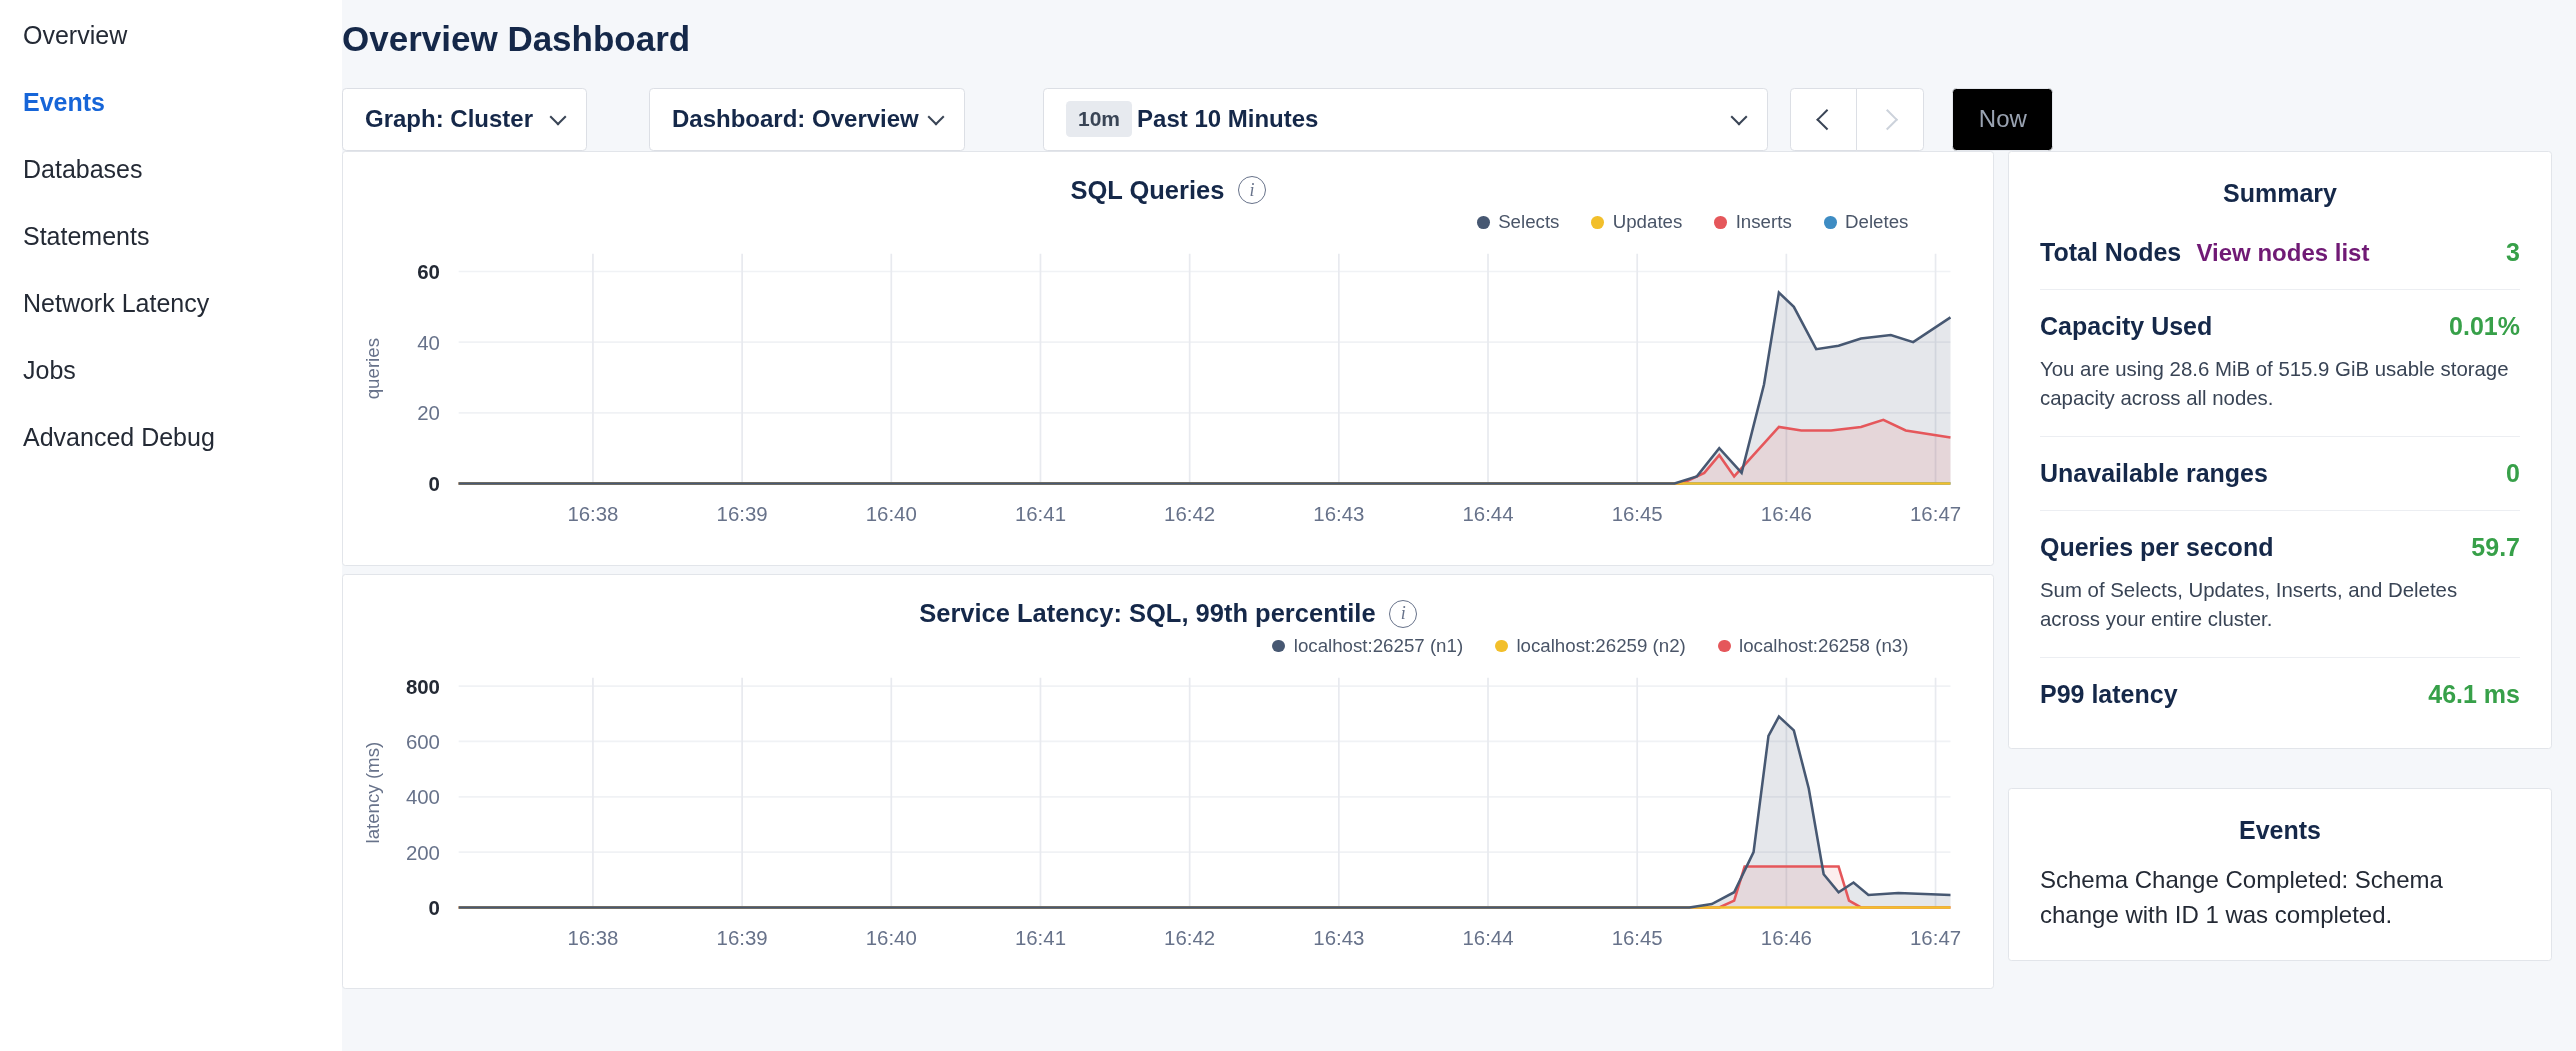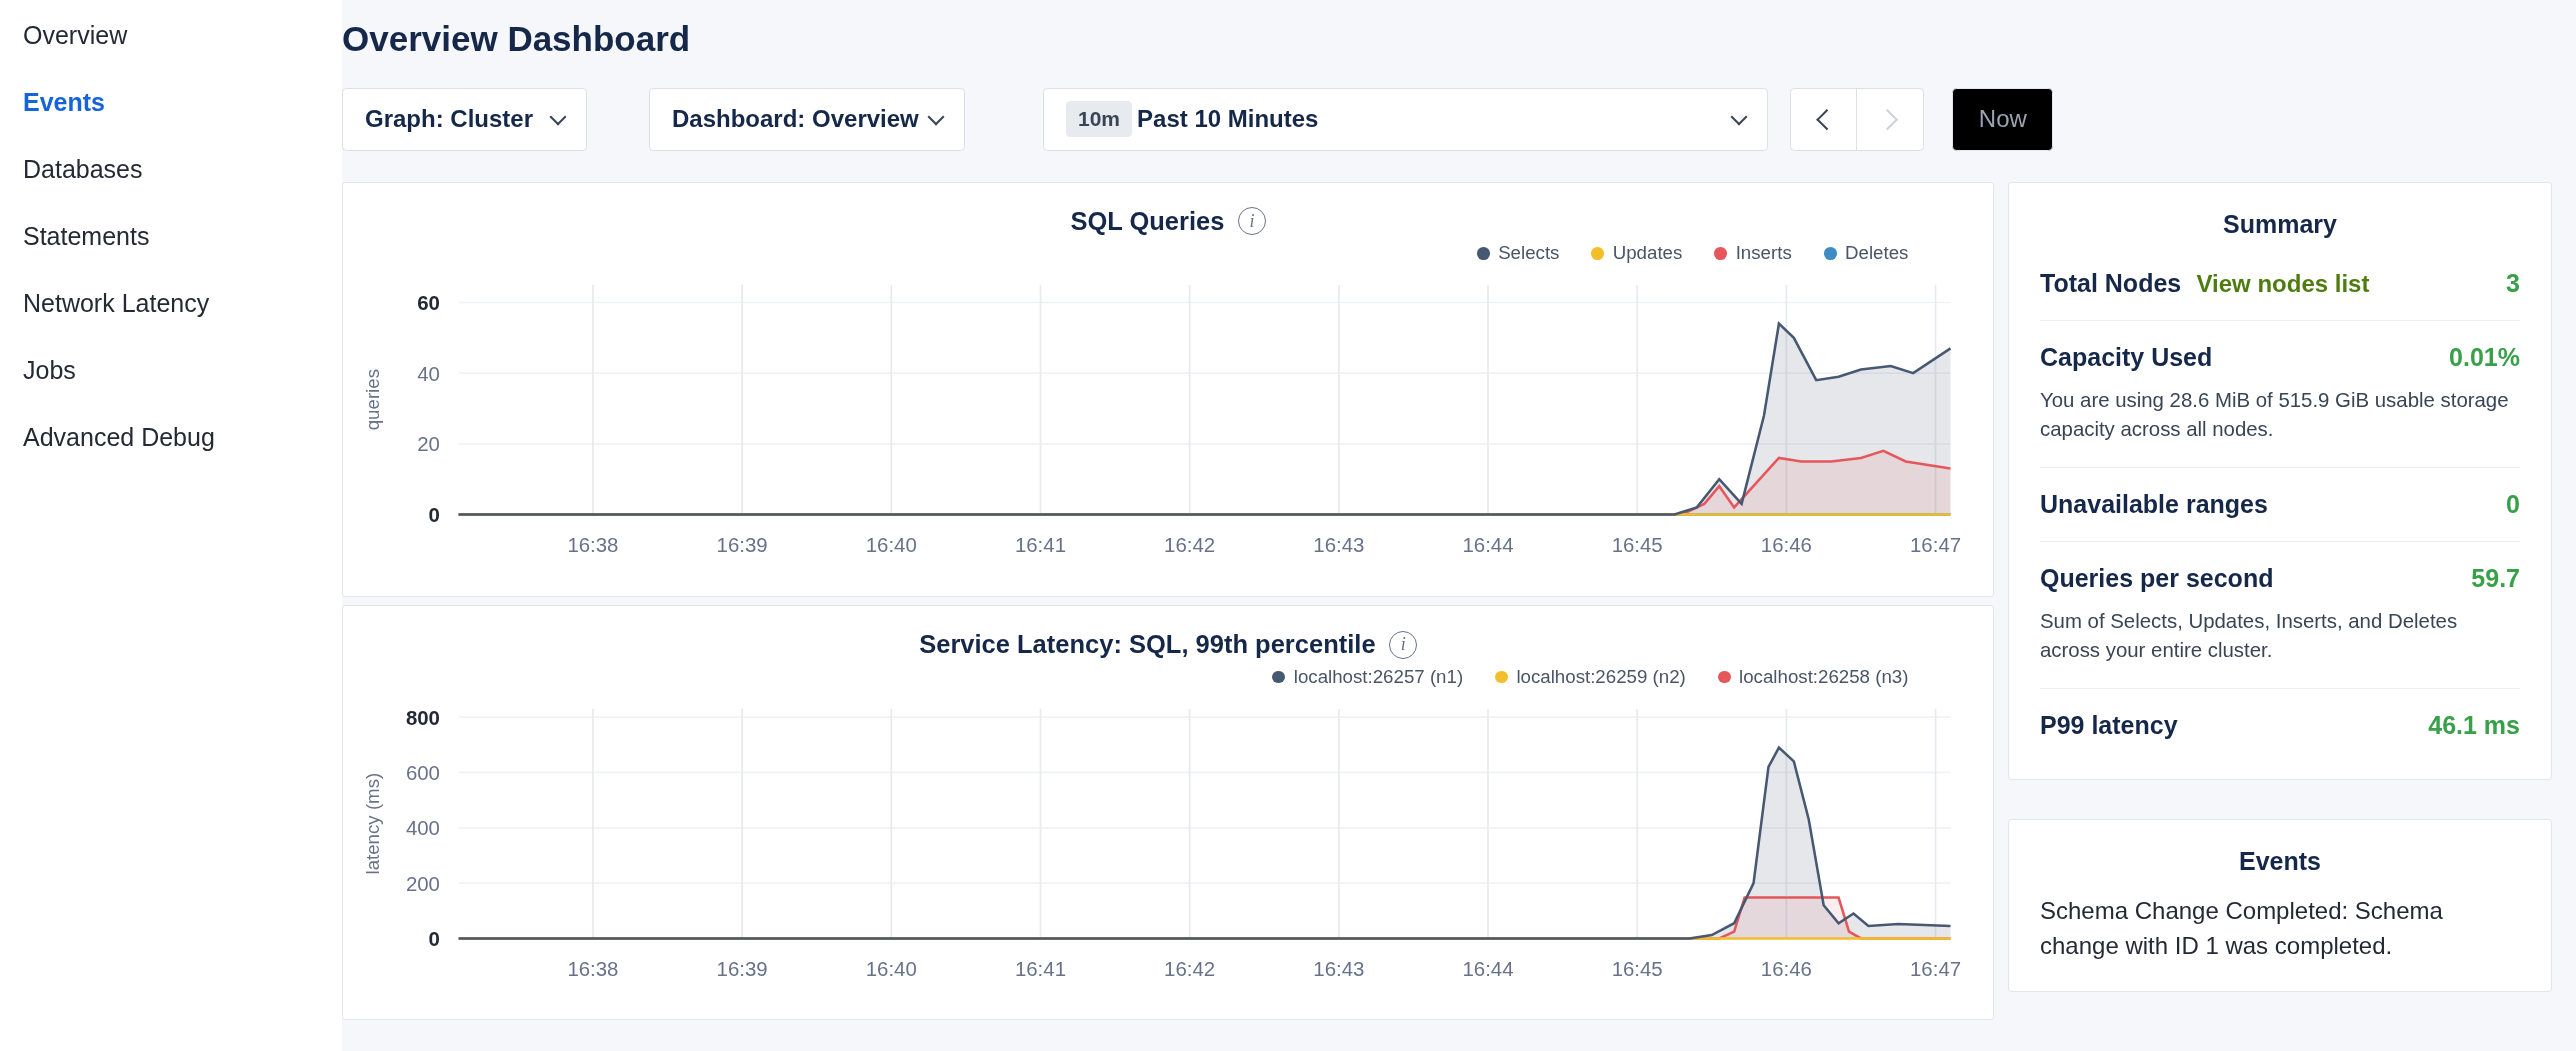--- a/index.html
+++ b/index.html
@@ -59,21 +59,21 @@
   }
   .nav-btn.prev { border-radius: 4.3px 0 0 4.3px; }
   .nav-btn.next { border-radius: 0 4.3px 4.3px 0; margin-left: -1.7px; cursor: default; }
   .now-btn {
     margin-left: 28px; height: 63px; padding: 0 25.5px;
     background: #000000; border: 1.7px solid #e4e7ec; border-radius: 4.3px;
     display: flex; align-items: center; font-size: 24px; color: #9aa3b2; cursor: default;
   }
 
   
-  .content { display: flex; margin-top: 31px; gap: 13.6px; align-items: flex-start; }
+  .content { display: flex; gap: 13.6px; align-items: flex-start; }
   .charts-col { flex: 1; display: flex; flex-direction: column; gap: 8.5px; min-width: 0; }
 
   .chart-card {
     background: #fff; border: 1.7px solid #e2e5ea; border-radius: 3.4px;
     height: 415px; overflow: hidden;
   }
   .chart-title-row { display: flex; justify-content: center; align-items: center; gap: 13.6px; margin-top: 24px; }
   .chart-title { font-size: 25.5px; font-weight: 700; color: #152849; }
   .info-icon {
     width: 28px; height: 28px; border: 1.7px solid #67728a; border-radius: 50%;
@@ -88,21 +88,21 @@
 
   
   .right-col { width: 544px; flex-shrink: 0; display: flex; flex-direction: column; gap: 39px; border-radius: 9px; }
   .panel { background: #fff; border: 1.7px solid #e2e5ea; border-radius: 3.4px; padding: 27px 31px; }
   .panel-title { text-align: center; font-size: 25px; font-weight: 700; color: #152849; margin-bottom: 8.5px; }
 
   .summary-row { padding: 22px 0; border-bottom: 1.7px solid #eceef2; }
   .summary-row:last-child { border-bottom: none; padding-bottom: 12px; }
   .row-head { display: flex; align-items: baseline; }
   .row-label { font-size: 25px; font-weight: 700; color: #152849; white-space: nowrap; }
-  .row-link { font-size: 24px; font-weight: 600; color: #4d7c0f; margin-left: 15.3px; text-decoration: none; cursor: pointer; white-space: nowrap; }
+  .row-link { font-size: 24px; font-weight: 600; color: #701a75; margin-left: 15.3px; text-decoration: none; cursor: pointer; white-space: nowrap; }
   .row-value { margin-left: auto; font-size: 25px; font-weight: 700; color: #37a049; white-space: nowrap; }
   .row-desc { margin-top: 13.6px; font-size: 20.4px; color: #394455; line-height: 1.45; }
 
   .event-item { margin-top: 18.7px; }
   .event-text { font-size: 24px; color: #242a35; line-height: 1.45; }
   .event-time { margin-top: 12px; font-size: 20.4px; color: #67728a; }
 </style>
 </head>
 <body>
 

